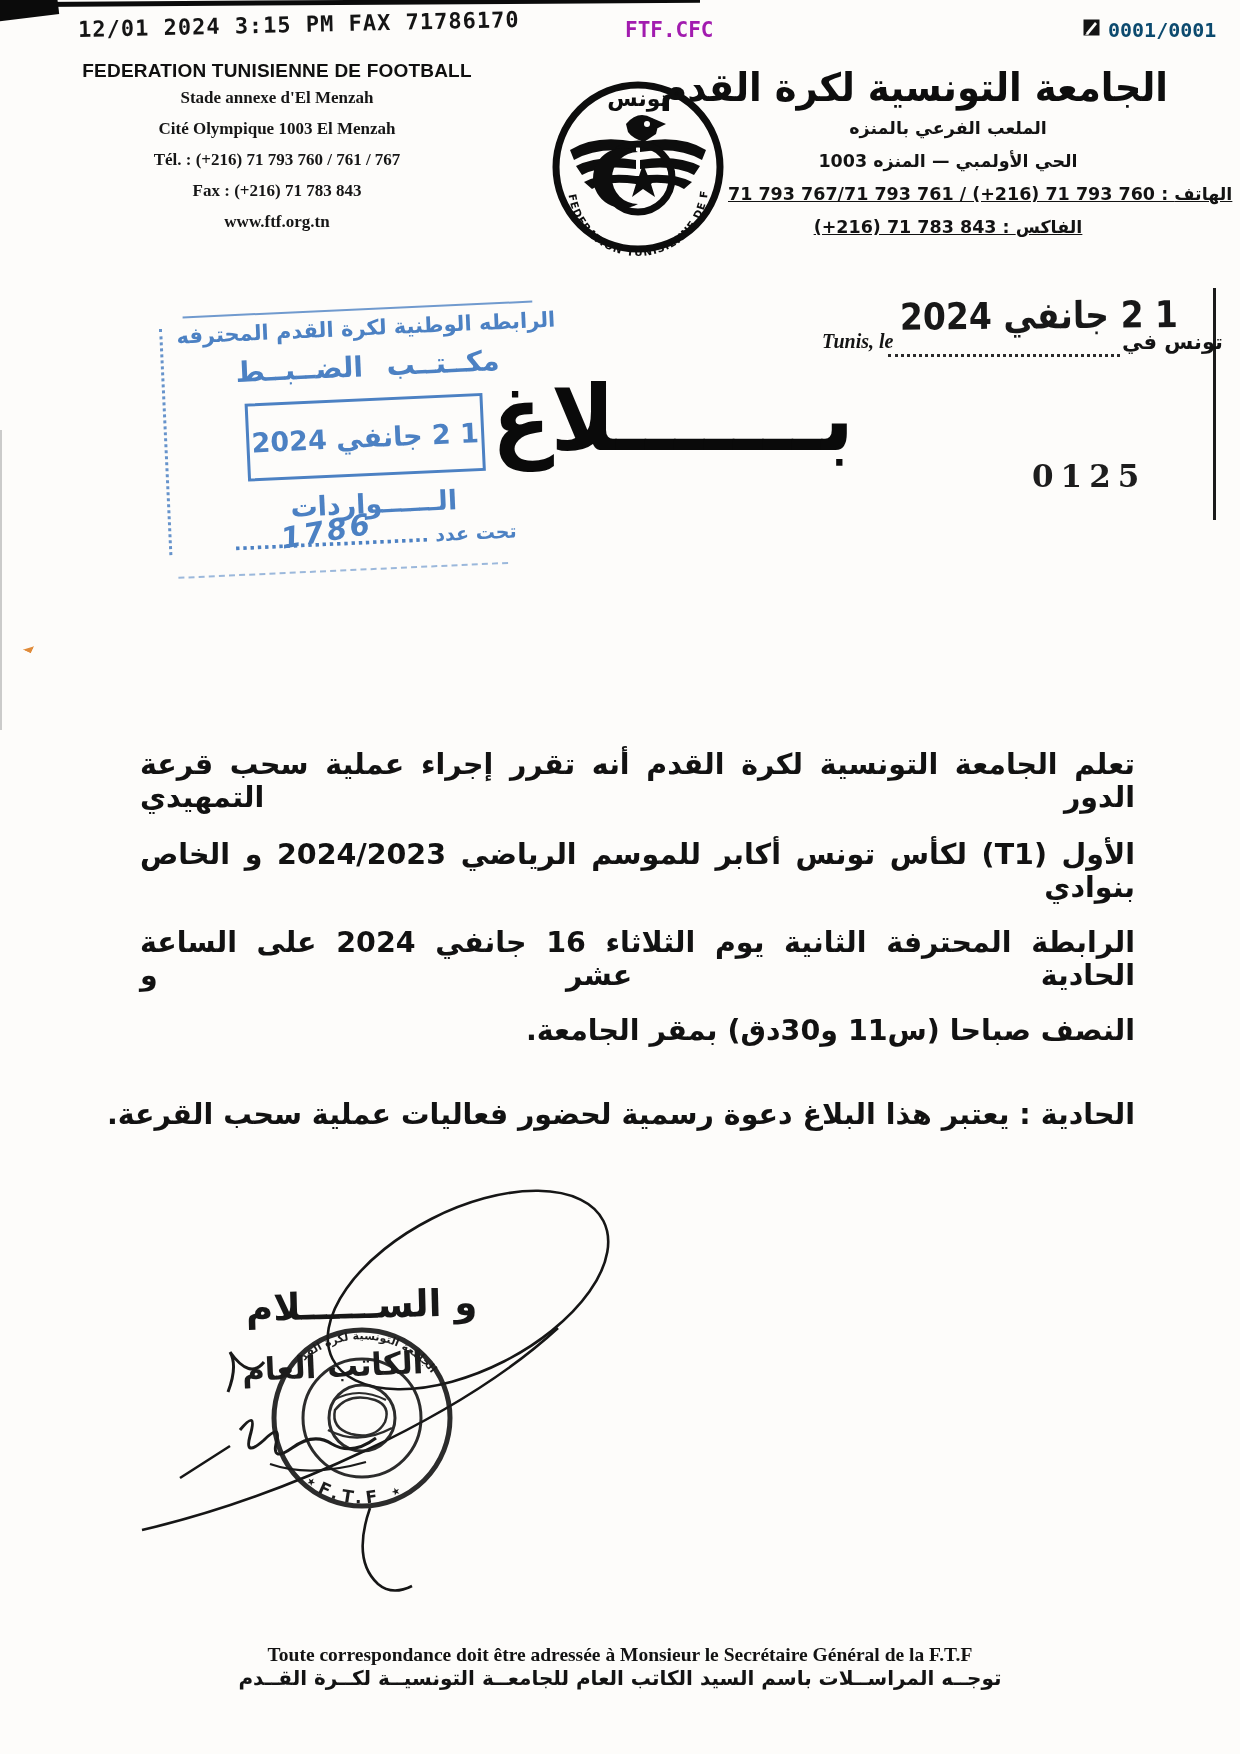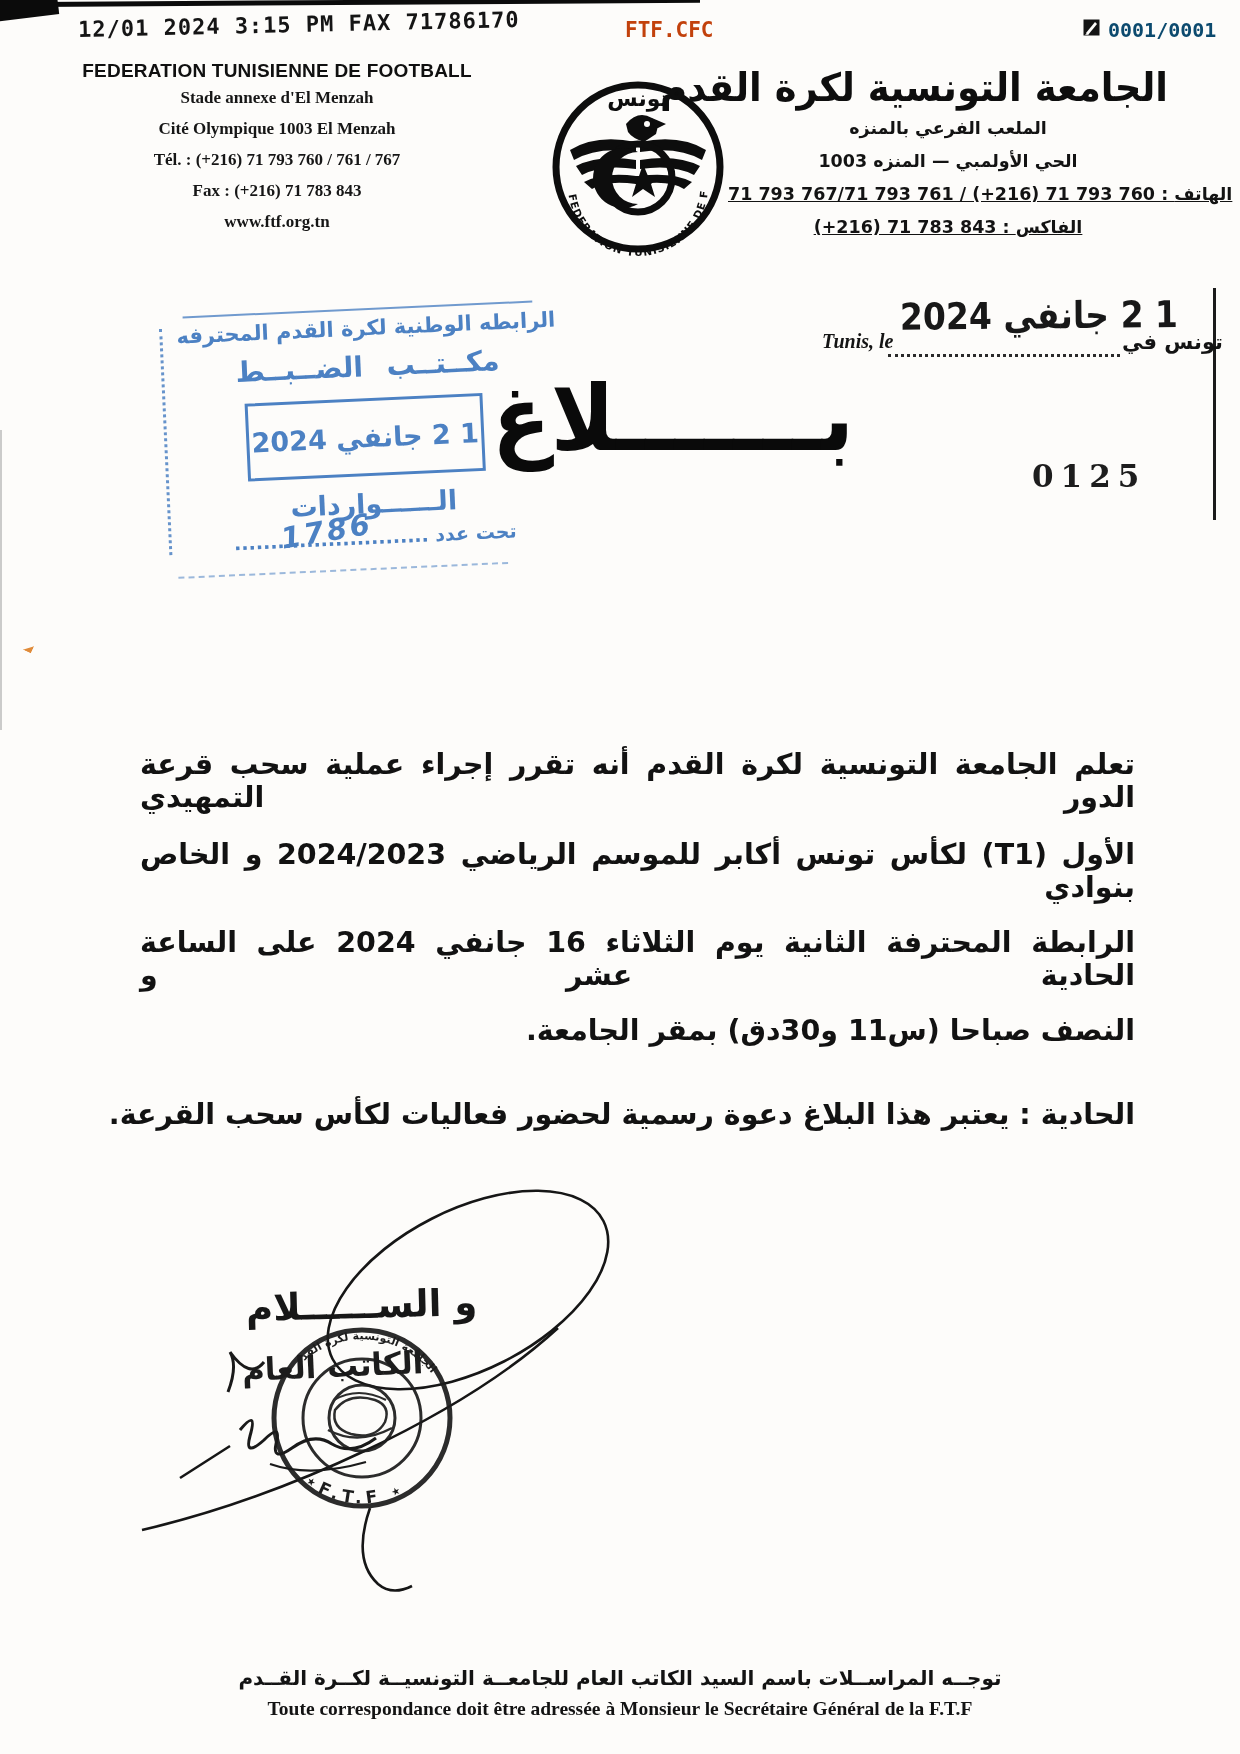--- a/index.html
+++ b/index.html
@@ -9,21 +9,21 @@
     font-family:"DejaVu Sans", sans-serif;
   }
   
   .art-topline{position:absolute;left:0;top:0;width:700px;height:5px;background:#0b0b0b;transform:skewY(-0.35deg);}
   .art-corner{position:absolute;left:-8px;top:-6px;width:66px;height:24px;background:#0b0b0b;transform:rotate(-7deg);}
   .art-rightline{position:absolute;left:1213px;top:288px;width:3px;height:232px;background:#1b1b1b;}
   .art-leftedge{position:absolute;left:0;top:430px;width:2px;height:300px;background:#9a9a9a;opacity:.5;}
   .art-speck{position:absolute;left:24px;top:644px;width:9px;height:8px;background:#e08b3a;transform:rotate(25deg);clip-path:polygon(0 100%,100% 0,100% 100%);}
   
   .fax-left{position:absolute;left:78px;top:12px;font-family:"DejaVu Sans Mono",monospace;font-weight:700;font-size:22px;letter-spacing:1px;transform:rotate(-1.3deg);color:#151515;}
-  .fax-center{position:absolute;left:625px;top:18px;font-family:"DejaVu Sans Mono",monospace;font-weight:700;font-size:21px;color:#c2410c;}
+  .fax-center{position:absolute;left:625px;top:18px;font-family:"DejaVu Sans Mono",monospace;font-weight:700;font-size:21px;color:#a21caf;}
   .fax-right{position:absolute;left:1082px;top:18px;display:flex;align-items:center;gap:7px;font-family:"DejaVu Sans Mono",monospace;font-weight:700;font-size:20px;color:#0c4a6e;}
   
   .sender-fr{position:absolute;left:62px;top:60px;width:430px;text-align:center;}
   .sender-fr .t{font-family:"Liberation Sans",sans-serif;font-weight:700;font-size:19px;letter-spacing:.2px;color:#101010;}
   .sender-fr .l{font-family:"Liberation Serif",serif;font-weight:600;font-size:17px;line-height:31px;color:#161616;}
   .sender-fr .l:first-of-type{margin-top:10px;}
   .logo-wrap{position:absolute;left:548px;top:72px;}
   .sender-ar{position:absolute;left:728px;top:66px;width:440px;text-align:center;direction:rtl;}
   .sender-ar .t{font-size:37px;font-weight:700;line-height:1.2;white-space:nowrap;transform:scaleY(1.05);color:#0e0e0e;}
   .sender-ar .l{font-size:17.5px;font-weight:700;line-height:33px;color:#131313;white-space:nowrap;}
@@ -51,21 +51,21 @@
   .bline-ar{position:absolute;left:140px;width:995px;direction:rtl;font-size:28.5px;font-weight:600;color:#121212;white-space:nowrap;}
   .bline-ar.just{white-space:normal;text-align:justify;text-align-last:justify;}
   .bline-ar.r{text-align:right;}
   .note-label{font-weight:800;}
   
   .salutation{position:absolute;left:246px;top:1284px;font-size:37px;font-weight:700;direction:rtl;transform:rotate(-1.5deg);color:#171717;}
   .sig-title{position:absolute;left:242px;top:1348px;font-size:31px;font-weight:800;direction:rtl;transform:rotate(-2.5deg);color:#1c1c1c;letter-spacing:1px;}
   .sig-svg{position:absolute;left:120px;top:1178px;}
   
   .footer-ar{position:absolute;left:0;top:1666px;width:100%;text-align:center;direction:rtl;font-size:20px;font-weight:700;color:#131313;}
-  .footer-fr{position:absolute;left:0;top:1698px;width:100%;text-align:center;font-family:"Liberation Serif",serif;font-weight:700;font-size:19.5px;color:#131313;}
+  .footer-fr{position:absolute;left:0;top:1644px;width:100%;text-align:center;font-family:"Liberation Serif",serif;font-weight:700;font-size:19.5px;color:#131313;}
 </style>
 </head>
 <body>
 
 <div class="page">
 
   <div class="art-topline"></div>
   <div class="art-corner"></div>
   <div class="art-rightline"></div>
   <div class="art-leftedge"></div>
@@ -148,21 +148,21 @@
   </div>
 
   <div class="doc-title">بـــــــلاغ</div>
   <div class="ref-no">0125</div>
 
   <div class="bline-ar just" style="top:748px;">تعلم الجامعة التونسية لكرة القدم أنه تقرر إجراء عملية سحب قرعة الدور التمهيدي</div>
   <div class="bline-ar just" style="top:838px;">الأول (T1) لكأس تونس أكابر للموسم الرياضي 2024/2023 و الخاص بنوادي</div>
   <div class="bline-ar just" style="top:926px;">الرابطة المحترفة الثانية يوم الثلاثاء 16 جانفي 2024 على الساعة الحادية عشر و</div>
   <div class="bline-ar r" style="top:1014px;">النصف صباحا (س11 و30دق) بمقر الجامعة.</div>
   <div class="bline-ar r" style="top:1098px;">
-    <span class="note-label">الحادية :</span><span> يعتبر هذا البلاغ دعوة رسمية لحضور فعاليات لكأس سحب القرعة.</span>
+    <span class="note-label">الحادية :</span><span> يعتبر هذا البلاغ دعوة رسمية لحضور فعاليات عملية سحب القرعة.</span>
   </div>
 
   <div class="salutation">و الســــــلام</div>
   <div class="sig-title">الكاتب العام</div>
   <div class="sig-svg">
     <svg width="540" height="430" viewBox="0 0 540 430">
 
       <g stroke="#161616" fill="none" stroke-width="2.6">
         <ellipse cx="348" cy="112" rx="152" ry="80" transform="rotate(-27 348 112)"></ellipse>
         <path d="M438 150 C 340 240, 160 320, 22 352"></path>

